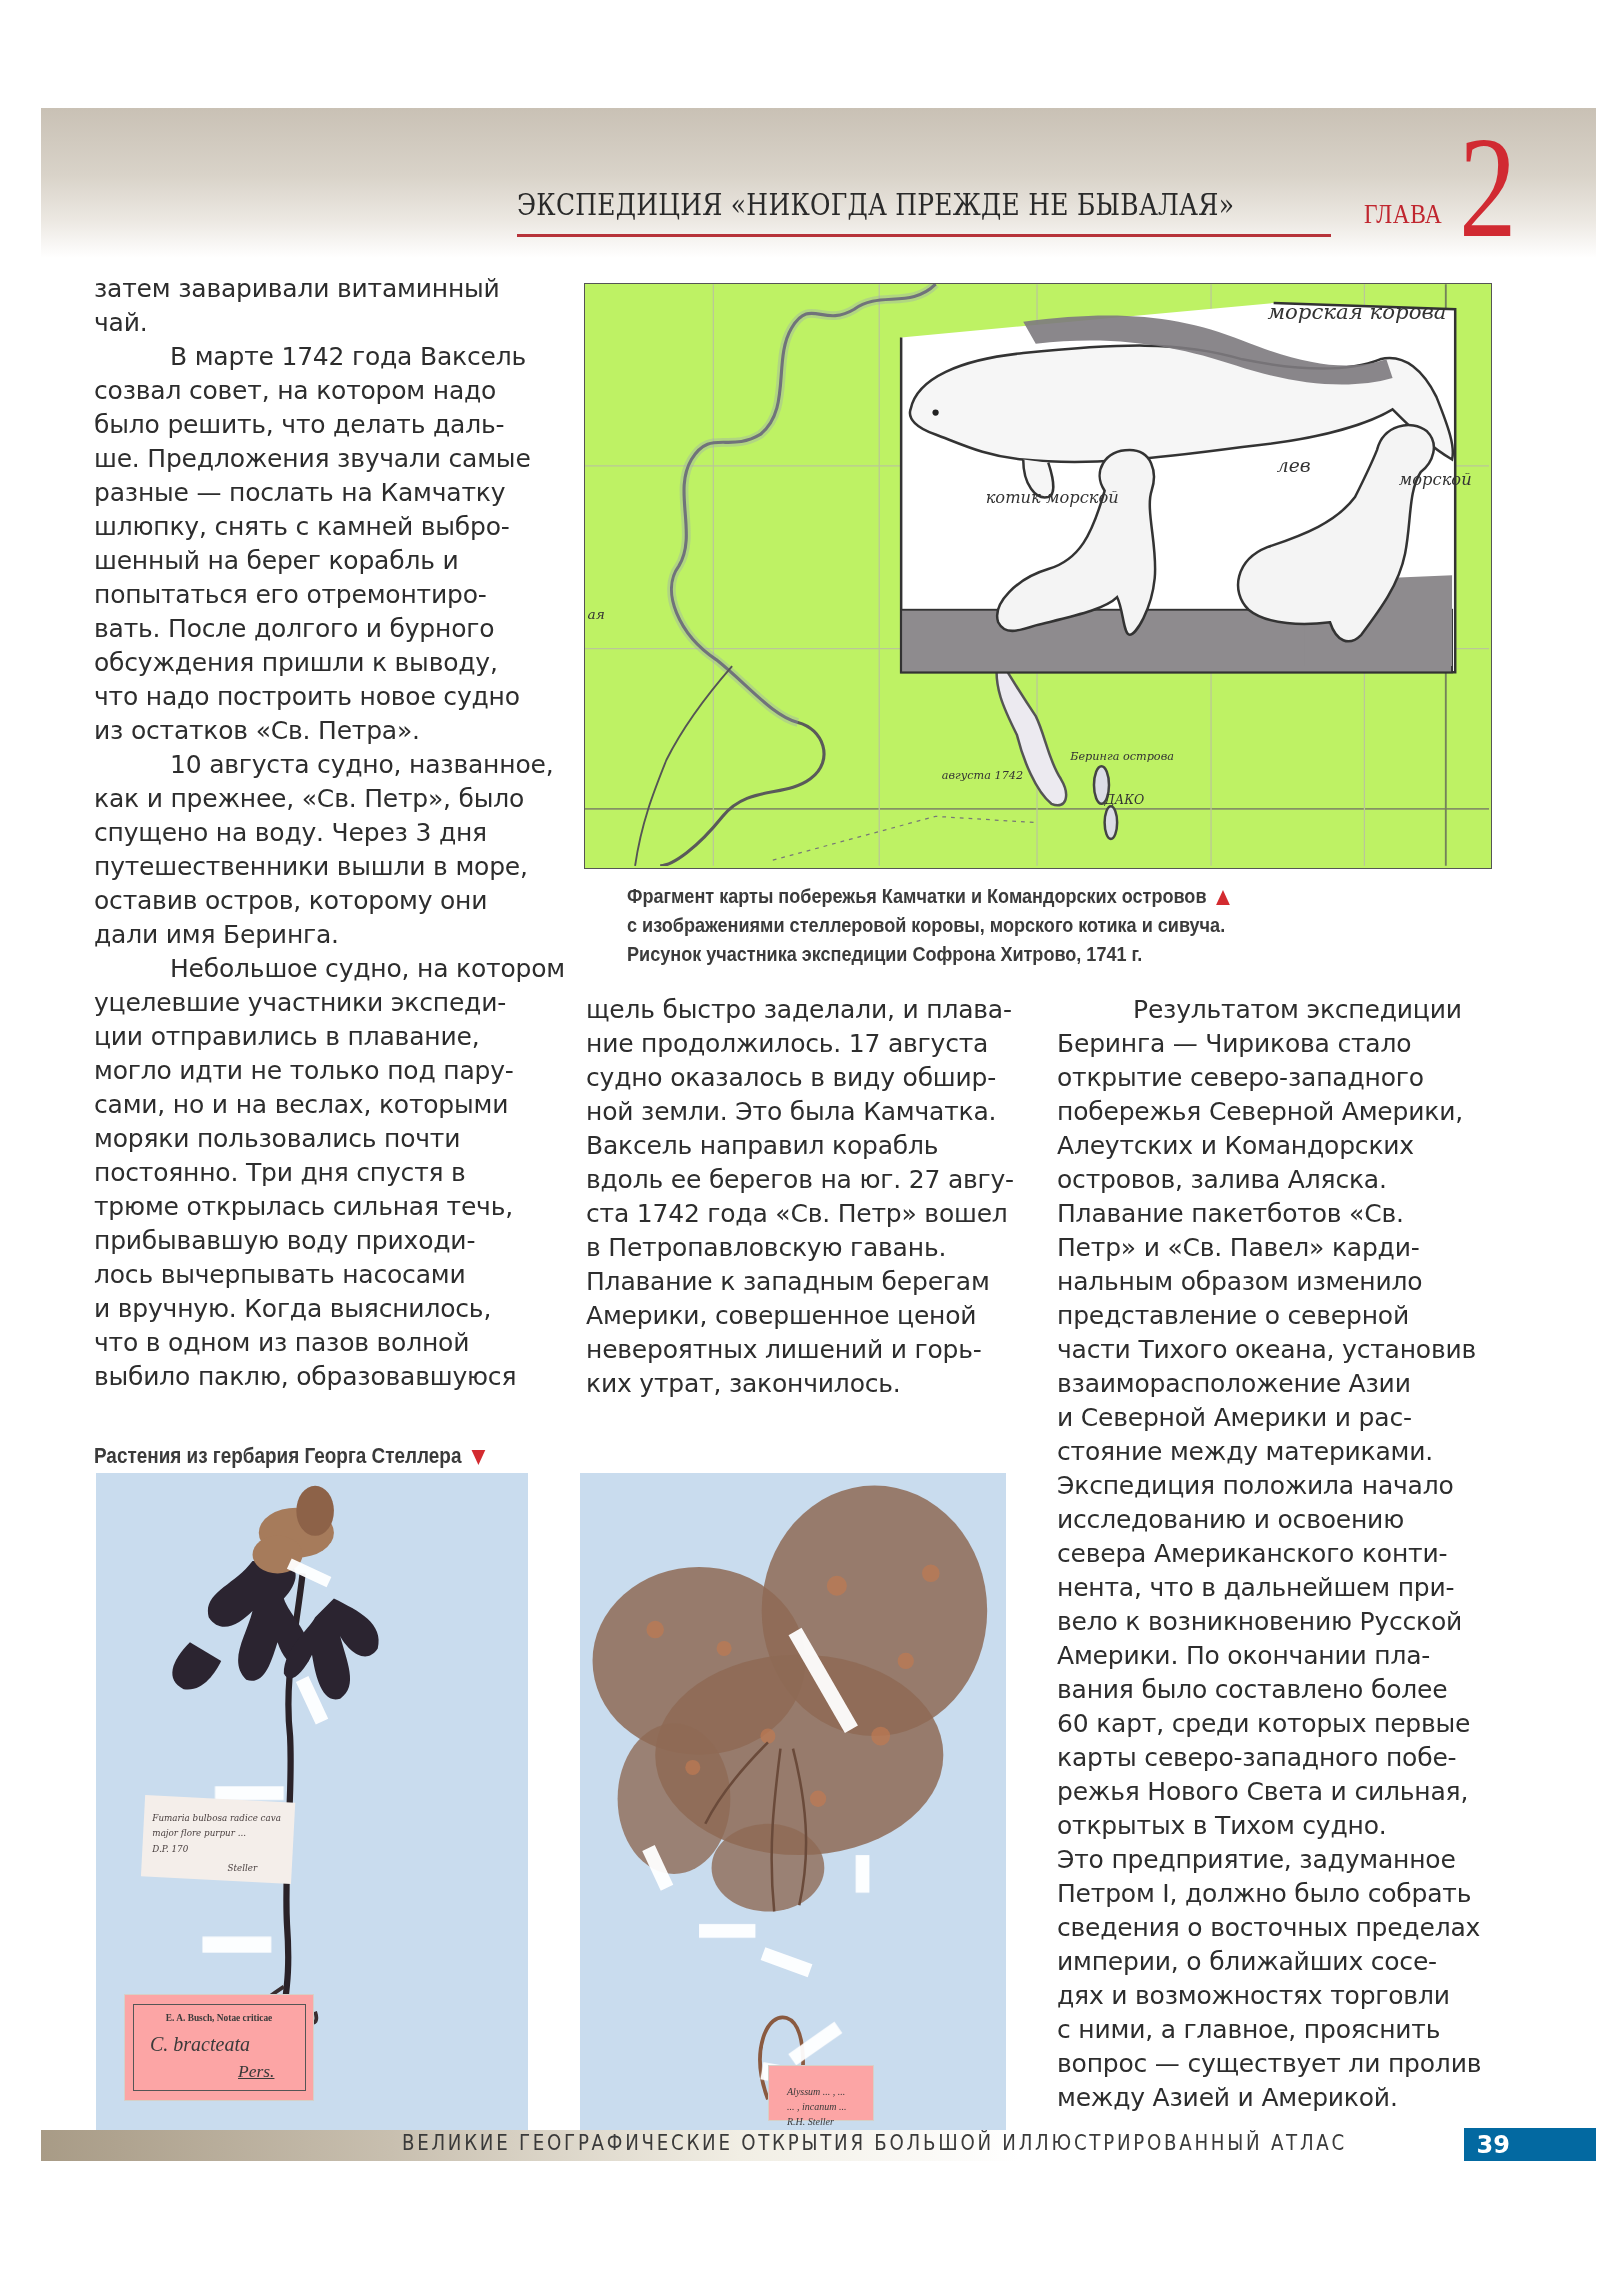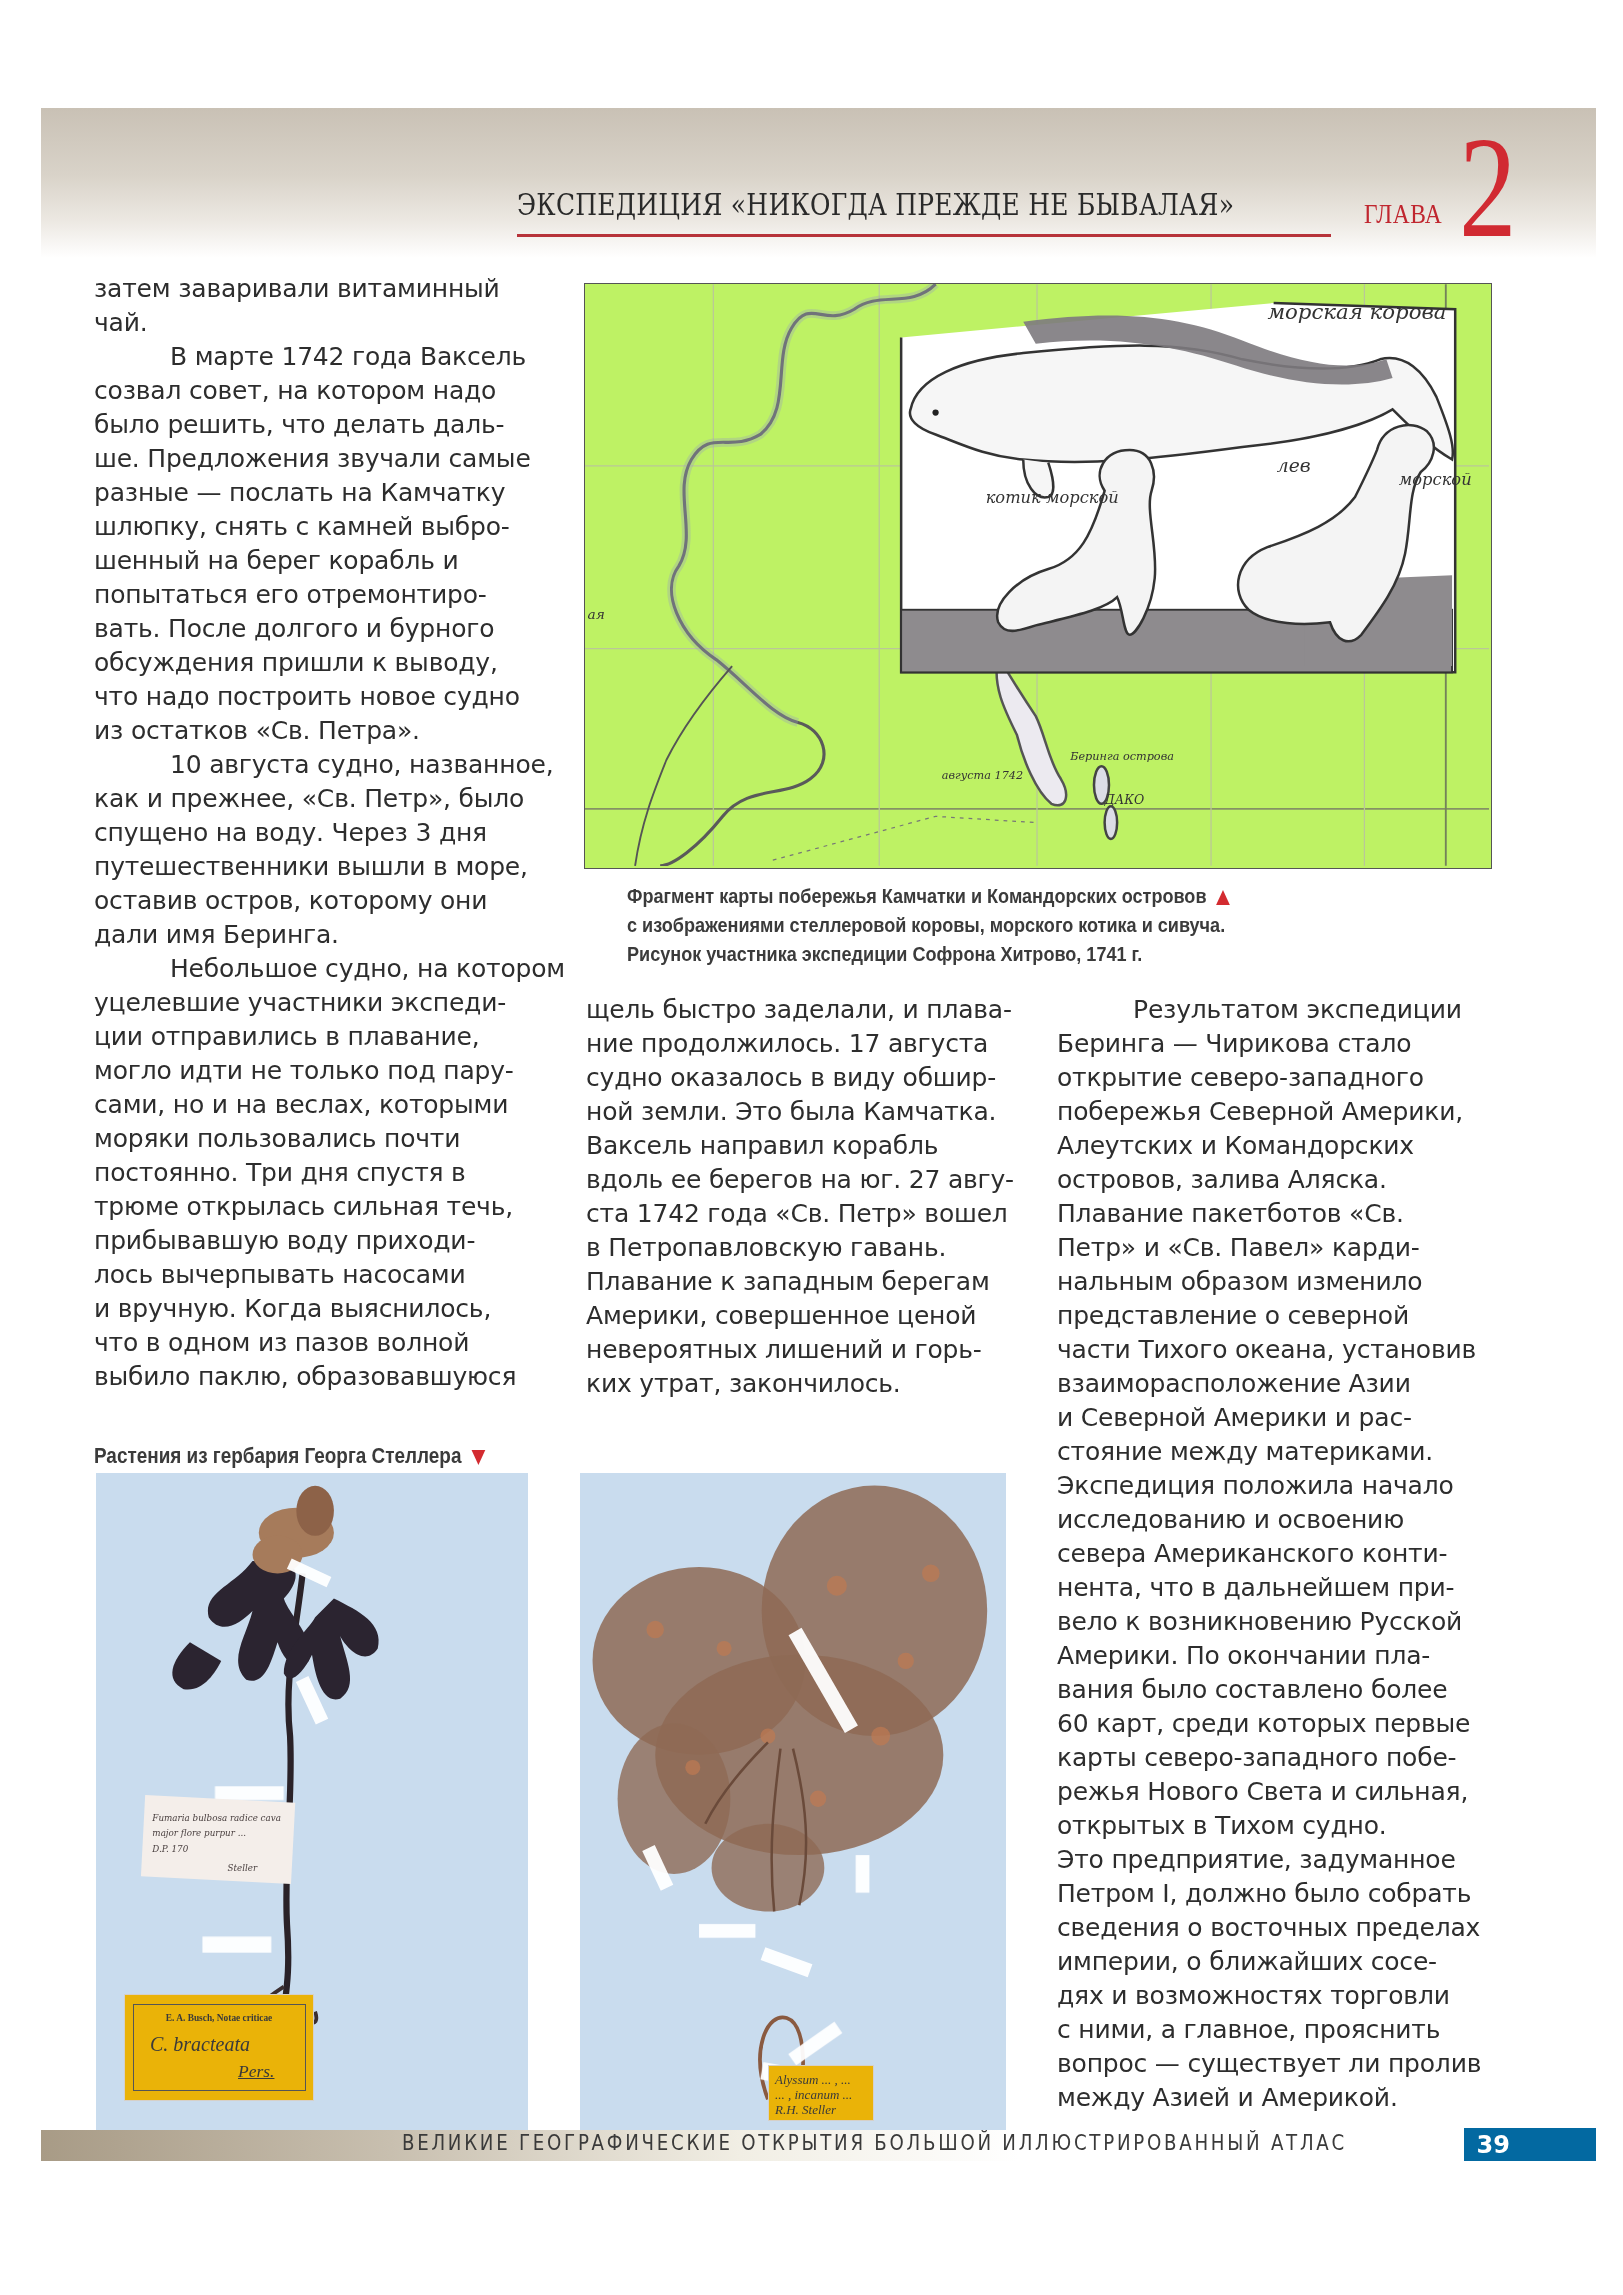--- a/index.html
+++ b/index.html
@@ -64,21 +64,21 @@
     font-family: "Liberation Sans", sans-serif; font-weight: bold;
     font-size: 22px; line-height: 29px; color: #3b3b3b; white-space: nowrap;
     transform: scaleX(0.86); transform-origin: left center;
   }
   .herb {
     position: absolute; background: #c9dcee; overflow: hidden;
   }
   .herb-left { left: 96px; top: 1473px; width: 432px; height: 661px; }
   .herb-right { left: 580px; top: 1473px; width: 426px; height: 664px; }
   .herb-label {
-    position: absolute; background: #eab308; border: 0.6px solid #d6d0c8;
+    position: absolute; background: #fca5a5; border: 0.6px solid #d6d0c8;
     font-family: "Liberation Serif", serif; color: #3a3a3a; font-style: italic;
   }
 
   .footer-band {
     position: absolute; left: 41px; top: 2130px; width: 1397px; height: 31px;
     background: linear-gradient(to right, #a89b86 0%, #c8bfaf 25%, #f1eee4 50%, #ffffff 70%);
   }
   .footer-text {
     position: absolute; left: 402px; top: 2131px;
     font-family: "DejaVu Sans", sans-serif; font-size: 20.7px; letter-spacing: 3.1px;
@@ -325,21 +325,21 @@
     <g fill="#ffffff" opacity="0.95">
       <rect x="300" y="320" width="180" height="24" transform="rotate(60 390 330)"></rect>
       <rect x="90" y="620" width="70" height="22" transform="rotate(65 125 630)"></rect>
       <rect x="190" y="720" width="90" height="22"></rect>
       <rect x="440" y="610" width="22" height="60"></rect>
       <rect x="290" y="770" width="80" height="22" transform="rotate(20 330 780)"></rect>
       <rect x="290" y="950" width="110" height="28" transform="rotate(10 345 960)"></rect>
       <rect x="330" y="900" width="90" height="22" transform="rotate(-35 375 910)"></rect>
     </g>
   </svg>
-  <div class="herb-label" style="left:188px; top:592px; width:106px; height:56px; font-size:13px; line-height:15px; padding:6px; box-sizing:border-box;">
+  <div class="herb-label" style="left:188px; top:592px; width:106px; height:56px; font-size:10px; line-height:15px; padding:18px; box-sizing:border-box;">
     <div>Alyssum ... , ...</div>
     <div>... , incanum ...</div>
     <div>R.H.  Steller</div>
   </div>
 </div>
 
 <div class="footer-band"></div>
 <div class="footer-text">ВЕЛИКИЕ ГЕОГРАФИЧЕСКИЕ ОТКРЫТИЯ БОЛЬШОЙ ИЛЛЮСТРИРОВАННЫЙ АТЛАС</div>
 <div class="page-box">
   <span class="page-num">39</span>

